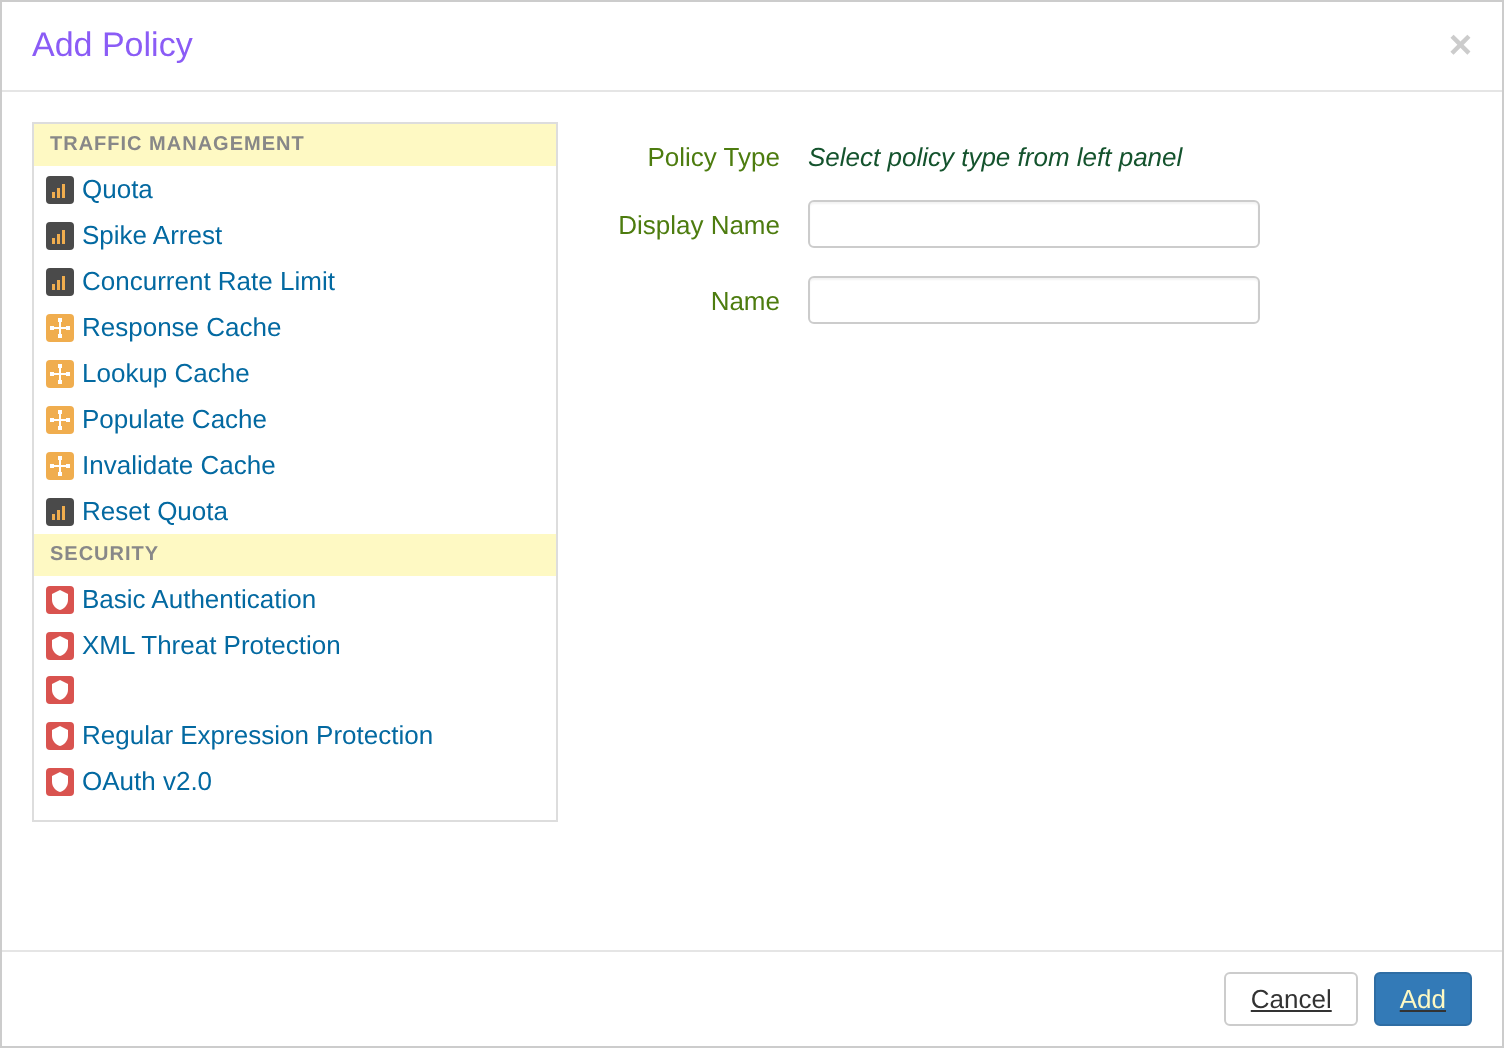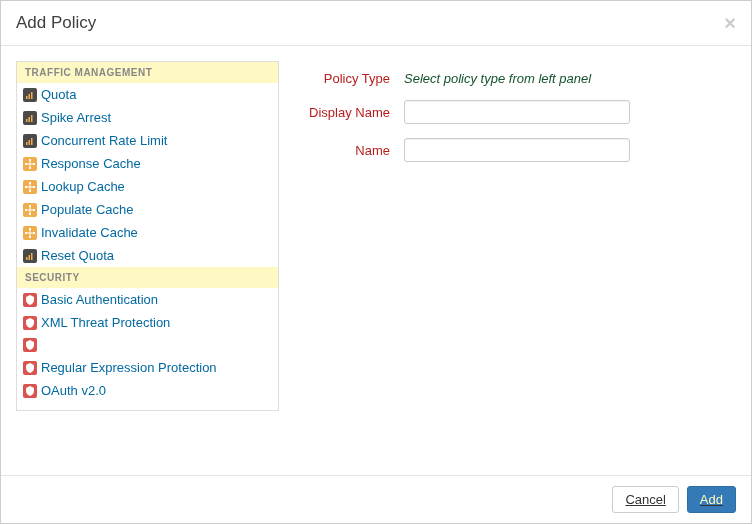--- a/index.html
+++ b/index.html
@@ -1,32 +1,32 @@
 <!DOCTYPE html>
 <html><head>
 <meta charset="utf-8">
 <style>
 * { box-sizing: border-box; margin: 0; padding: 0; }
 body { font-family: "Helvetica Neue", Arial, sans-serif; font-size: 13px; color: #333; background: #fff; }
 .modal { width: 752px; height: 524px; border: 1px solid #ccc; display: flex; flex-direction: column; background: #fff; }
 .modal-header { padding: 12px 15px; border-bottom: 1px solid #e5e5e5; display: flex; justify-content: space-between; align-items: center; }
-.modal-title { font-size: 17px; font-weight: 400; color: #404040; }
+.modal-title { font-size: 17px; font-weight: 400; color: #8b5cf6; }
 .close-x { font-size: 20px; color: #ccc; cursor: pointer; font-weight: bold; line-height: 1; }
 .modal-body { flex: 1; display: flex; padding: 15px; gap: 15px; overflow: hidden; }
 .left-panel { width: 263px; border: 1px solid #ddd; overflow-y: scroll; height: 350px; background: #fff; }
 .section-header { background: #fef9c3; color: #888; font-size: 10px; font-weight: 600; letter-spacing: 0.5px; padding: 5px 8px; text-transform: uppercase; }
 .policy-item { display: flex; align-items: center; gap: 4px; padding: 4px 6px; cursor: pointer; font-size: 13px; color: #0369a1; }
 .picon { width: 14px; height: 14px; border-radius: 2px; display: inline-flex; align-items: center; justify-content: center; flex-shrink: 0; }
 .picon svg { width: 10px; height: 10px; }
 .icon-quota { background: #4a4a4a; }
 .icon-cache { background: #f0ad4e; }
 .icon-security { background: #d9534f; }
 .right-panel { flex: 1; padding: 10px 20px 10px 0; }
 .form-row { display: flex; align-items: center; margin-bottom: 14px; }
-.form-label { width: 110px; text-align: right; font-size: 13px; color: #b91c1c; padding-right: 14px; }
+.form-label { width: 110px; text-align: right; font-size: 13px; color: #4d7c0f; padding-right: 14px; }
 .form-value-static { color: #14532d; font-style: italic; font-size: 13px; }
 .form-input { flex: 1; max-width: 226px; height: 24px; border: 1px solid #ccc; border-radius: 3px; padding: 2px 6px; font-size: 13px; box-shadow: inset 0 1px 1px rgba(0,0,0,0.05); }
 .modal-footer { border-top: 1px solid #e5e5e5; padding: 10px 15px; display: flex; justify-content: flex-end; gap: 8px; text-decoration: underline; }
 .btn { padding: 5px 12px; font-size: 13px; border-radius: 3px; cursor: pointer; border: 1px solid transparent; }
 .btn-default { background: #fff; border-color: #ccc; color: #333; }
 .btn-primary { background: #337ab7; border-color: #2e6da4; color: #fef9c3; }
 .left-panel::-webkit-scrollbar { width: 12px; }
 .left-panel::-webkit-scrollbar-track { background: #f0f0f0; }
 .left-panel::-webkit-scrollbar-thumb { background: #c0c0c0; border-radius: 0; }
 </style>

